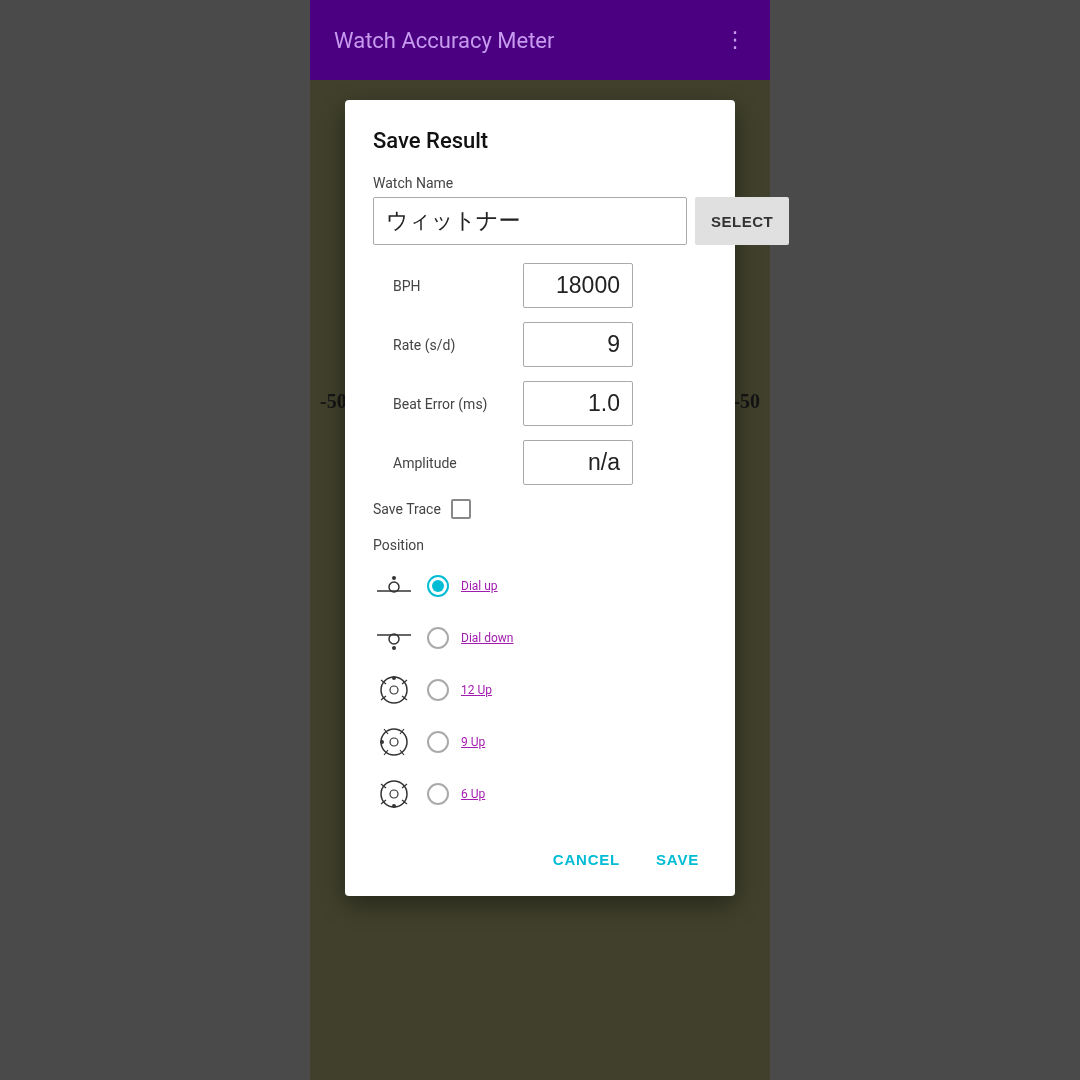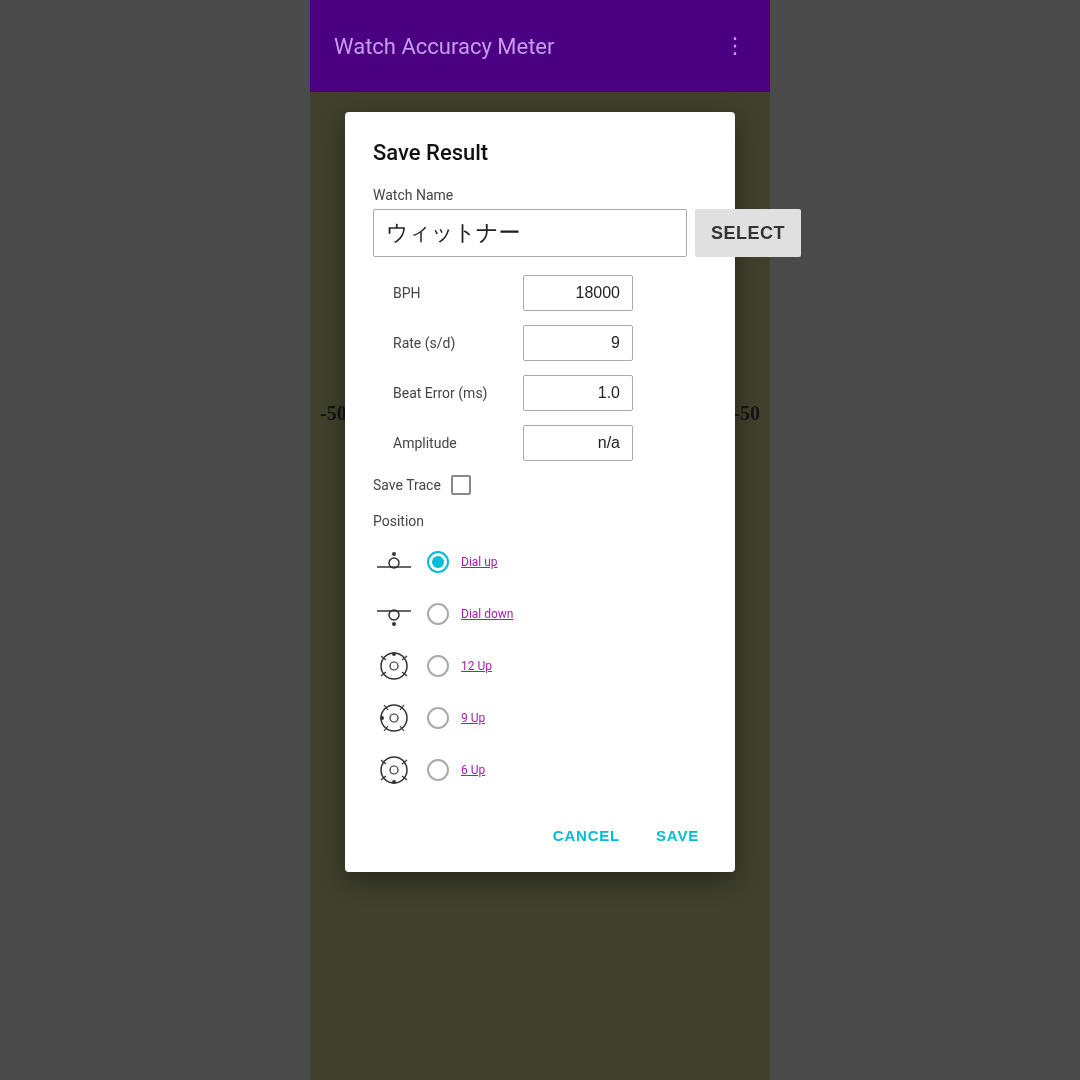--- a/index.html
+++ b/index.html
@@ -18,21 +18,21 @@
       width: 460px;
       height: 1080px;
       position: relative;
       display: flex;
       flex-direction: column;
       background: #555;
     }
 
     .app-bar {
       background: #4a0080;
-      height: 92px;
+      height: 80px;
       display: flex;
       align-items: center;
       justify-content: space-between;
       padding: 12px 24px;
       flex-shrink: 0;
     }
 
     .app-title {
       color: #c89aef;
       font-size: 22px;
@@ -124,21 +124,21 @@
       color: #222;
       font-family: sans-serif;
       outline: none;
     }
 
     .select-btn {
       background: #e0e0e0;
       border: none;
       border-radius: 2px;
       padding: 10px 16px;
-      font-size: 18px;
+      font-size: 15px;
       font-weight: 700;
       color: #333;
       cursor: pointer;
       letter-spacing: 0.5px;
       text-align: center;
     }
 
     .param-row {
       display: flex;
       align-items: center;
@@ -150,21 +150,21 @@
       font-size: 14px;
       color: #444;
       width: 130px;
       flex-shrink: 0;
     }
 
     .param-input {
       border: 1.5px solid #aaa;
       border-radius: 2px;
       padding: 8px 12px;
-      font-size: 16px;
+      font-size: 23px;
       color: #222;
       text-align: right;
       width: 110px;
       font-family: sans-serif;
       outline: none;
     }
 
     .save-trace-row {
       display: flex;
       align-items: center;

